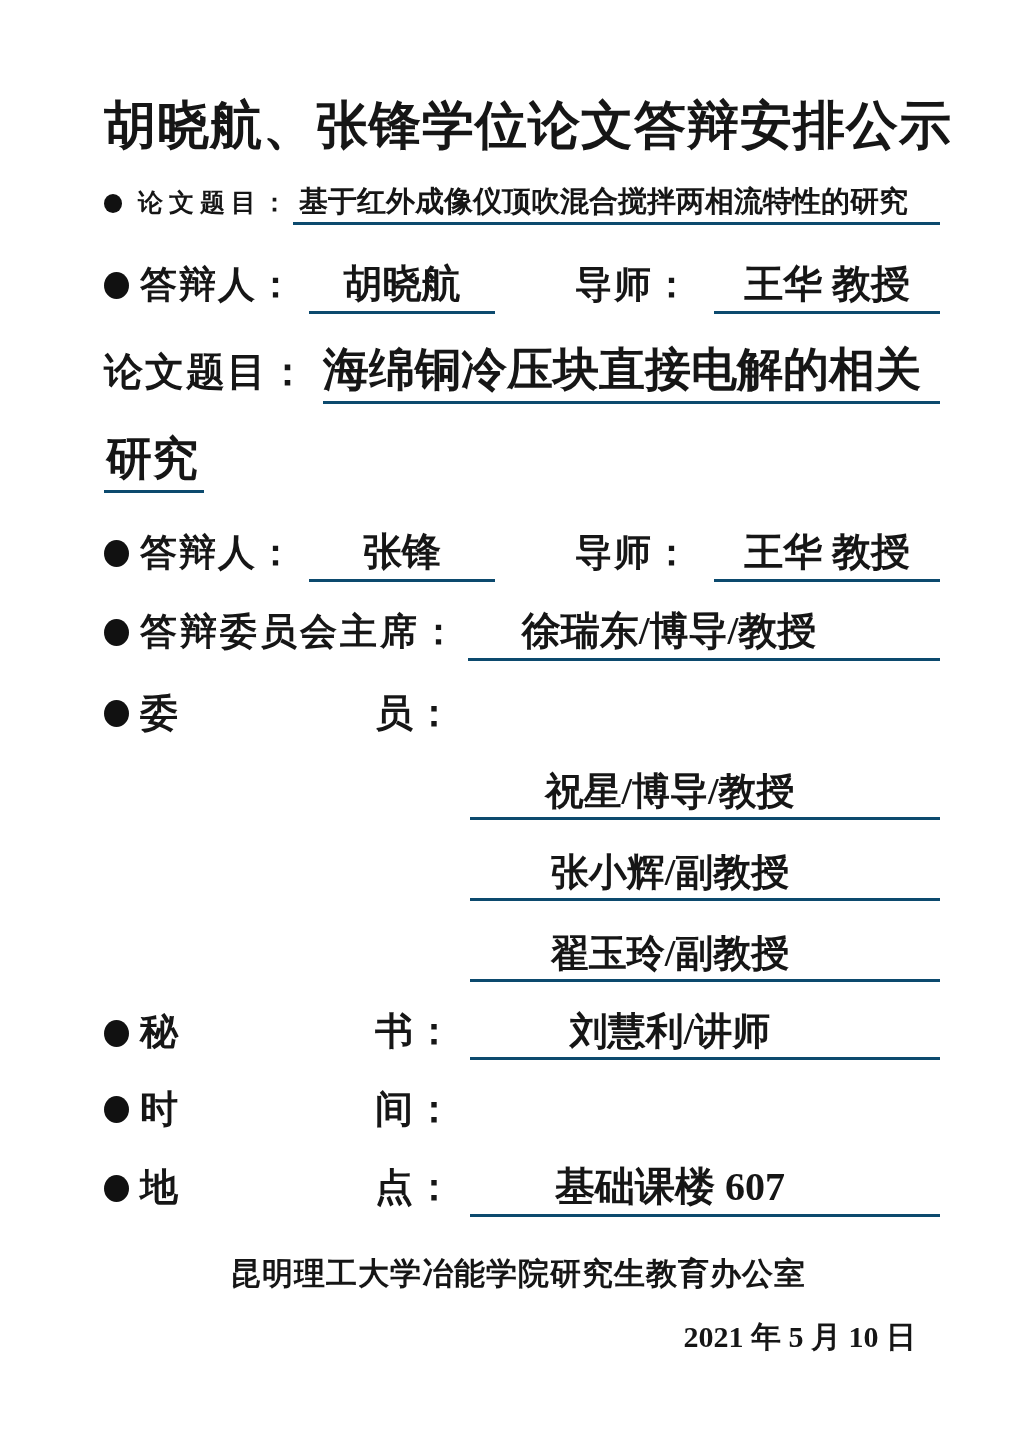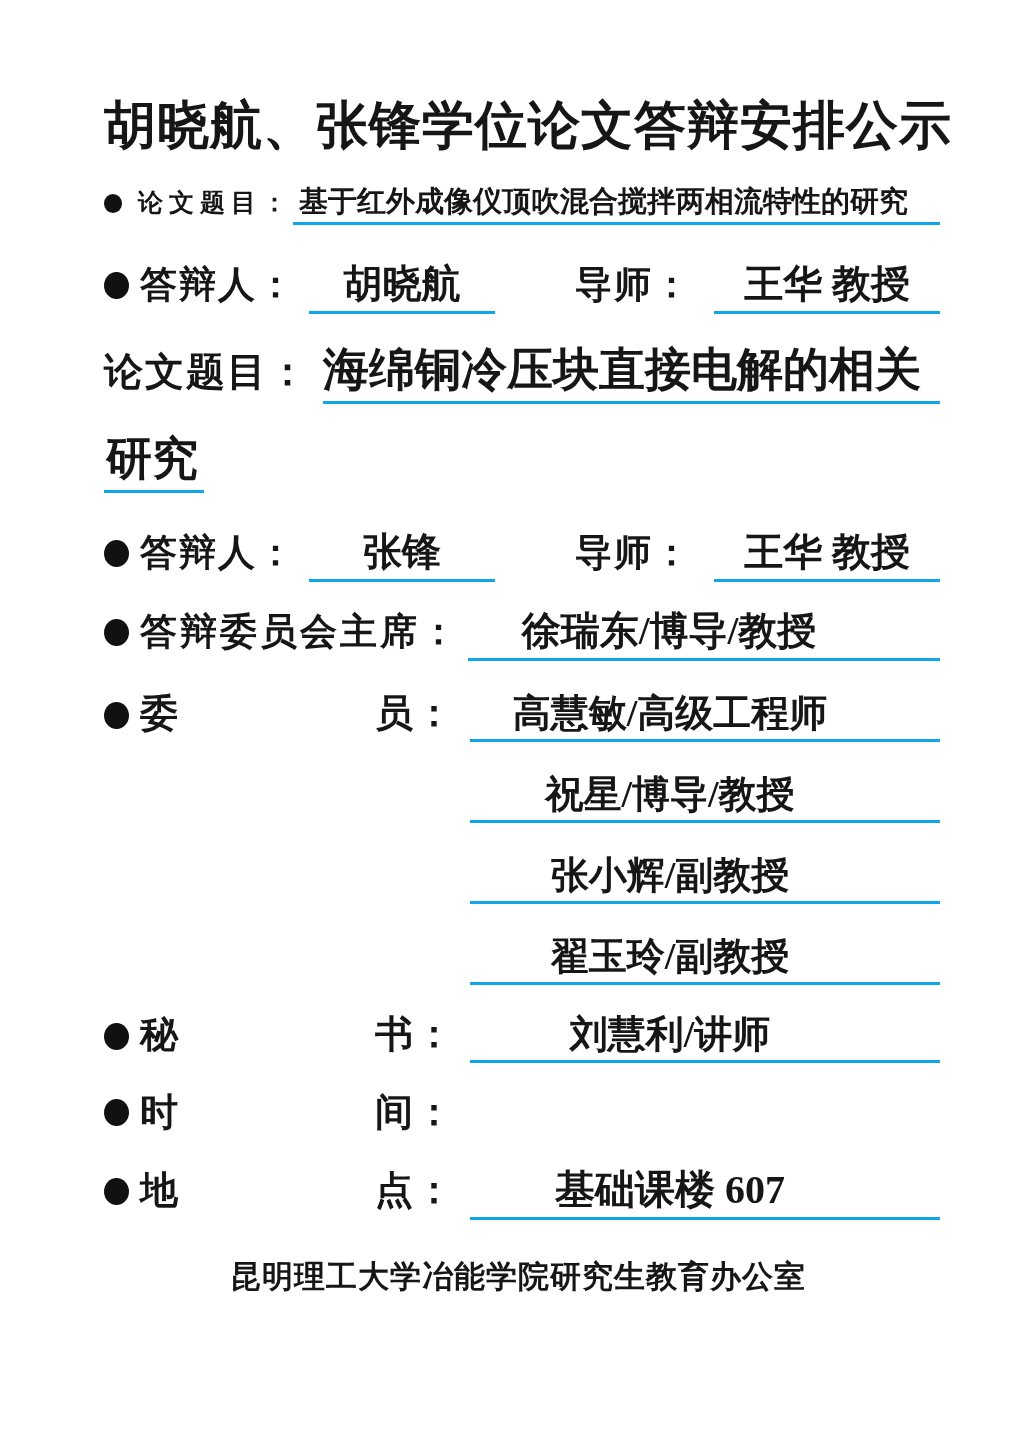--- a/index.html
+++ b/index.html
@@ -39,21 +39,21 @@
     border-radius: 50%;
     align-self: center;
     margin-right: 11px;
   }
   .bullet.small {
     width: 18px;
     height: 19px;
     margin-right: 16px;
   }
   .u {
-    border-bottom: 3px solid #0ea5e9;
+    border-bottom: 3px solid #0c4a6e;
     box-sizing: border-box;
   }
   .grow { flex: 1; }
   .center { text-align: center; }
   .bias { padding-right: 70px; }   
   .leftpad { padding-left: 6px; }
 
   .lbl {
     font-weight: 700;
     letter-spacing: 2px;
@@ -163,21 +163,20 @@
     <span class="lbl">答辩委员会主席：</span>
     <span class="val u grow center bias">徐瑞东/博导/教授</span>
   </div>
 
   <div class="row r-member">
     <span class="bullet"></span>
     <span class="lbl spread">
       <span>委</span>
       <span>员：</span>
     </span>
-    <span class="val u grow center bias">高慧敏/高级工程师</span>
   </div>
 
   <div class="row r-member-cont">
     <span class="spacer"></span>
     <span class="val u grow center bias">祝星/博导/教授</span>
   </div>
   <div class="row r-member-cont">
     <span class="spacer"></span>
     <span class="val u grow center bias">张小辉/副教授</span>
   </div>
@@ -206,14 +205,15 @@
   <div class="row r-place">
     <span class="bullet"></span>
     <span class="lbl spread">
       <span>地</span>
       <span>点：</span>
     </span>
     <span class="val u grow center bias">基础课楼 607</span>
   </div>
 
   <div class="signoff-office">昆明理工大学冶能学院研究生教育办公室</div>
+  <div class="signoff-date">2021 年 5 月 10 日</div>
 
 </div>
 
 </body></html>

